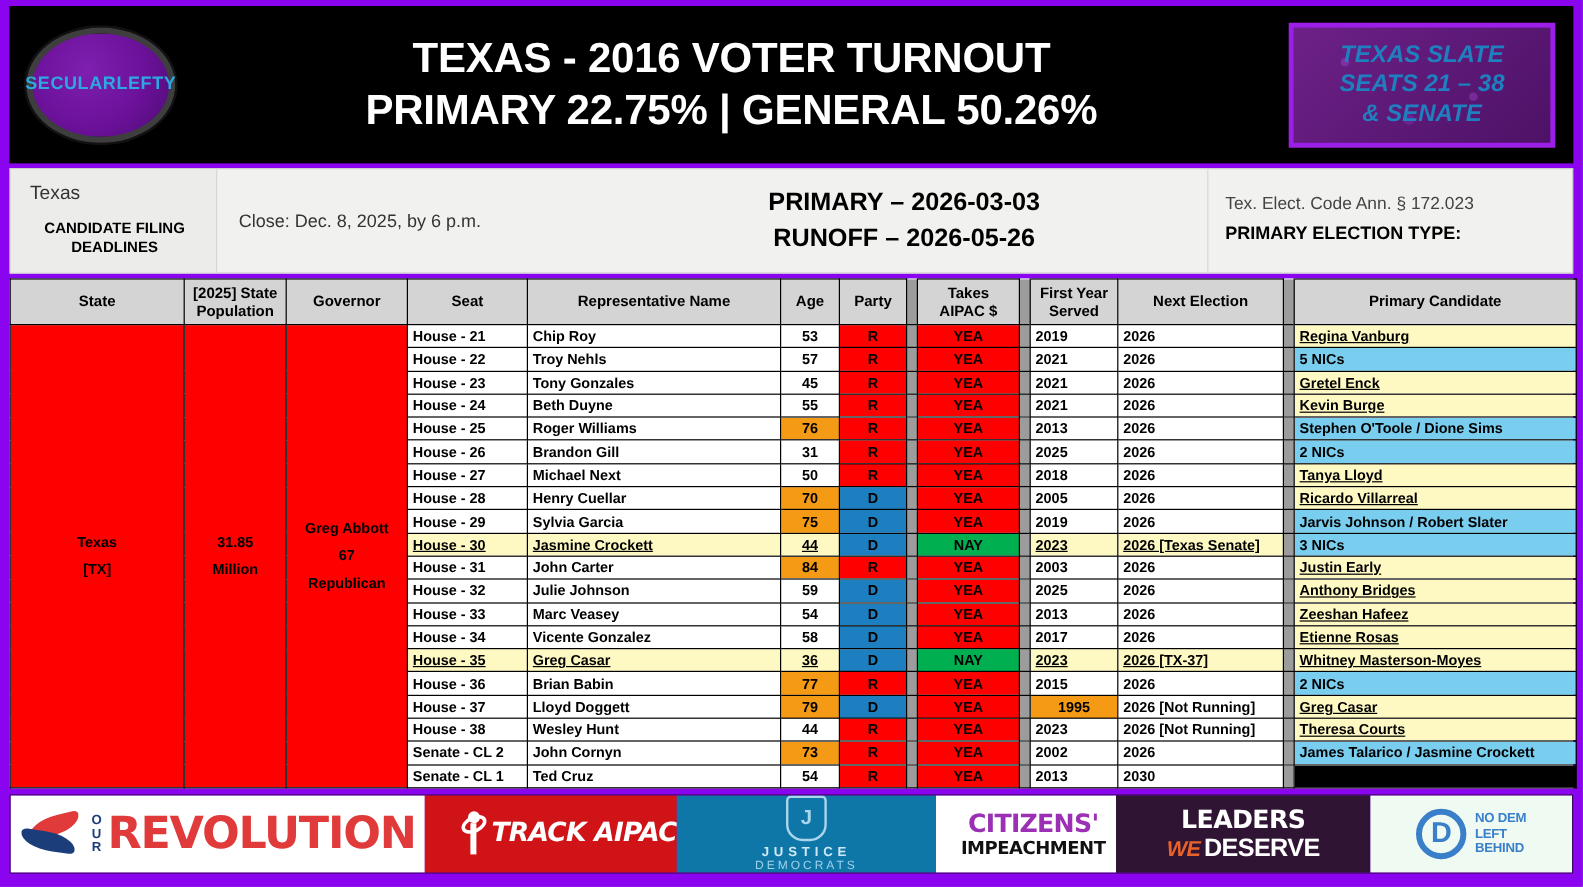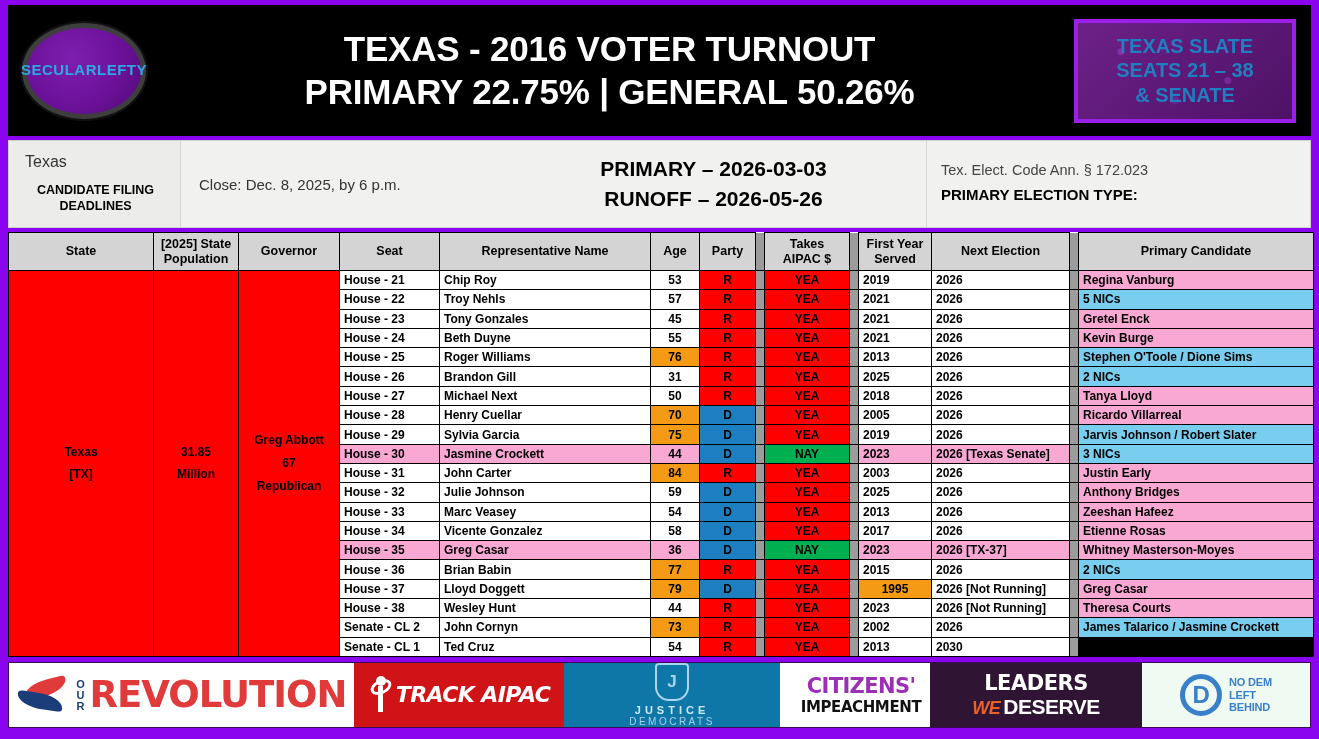--- a/index.html
+++ b/index.html
@@ -43,21 +43,21 @@
   .slate-badge{
     width:222px; height:104px;
     background:#5b1a74;
     background-image:
       radial-gradient(circle at 20% 30%, rgba(150,60,190,.55) 0 3px, transparent 4px),
       radial-gradient(circle at 70% 60%, rgba(150,60,190,.5) 0 3px, transparent 4px),
       radial-gradient(circle at 45% 80%, rgba(120,40,160,.6) 0 4px, transparent 5px),
       linear-gradient(135deg,#6d2188,#4d1266);
     border:4px solid #9b1fe8;
     display:flex; flex-direction:column; align-items:center; justify-content:center;
-    color:#1f7fbf; font-size:20px; font-weight:bold; line-height:1.22;
+    color:#1f7fbf; font-size:20px; font-weight:bold; line-height:1.22;font-style:italic;
   }
 
   
   .deadline{
     margin-top:4px; height:88px; width:100%;
     background:#f1f1ef; display:flex; align-items:stretch;
     border:1px solid #cfcfcf;
   }
   .dl-col{ display:flex; flex-direction:column; justify-content:center; }
   .dl-state{
@@ -70,21 +70,21 @@
   .dl-open{
     width:320px; padding-left:18px;
     font-size:15px; color:#333;
   }
   .dl-open .o1{ margin-bottom:24px; }
   .dl-primary{
     flex:1; align-items:center; text-align:center;
     font-size:21px; font-weight:bold; color:#000; line-height:1.45;
   }
   .dl-code{
-    width:384px; padding-left:14px;
+    width:304px; padding-left:14px;
     border-left:1px solid #d7d7d5;
   }
   .dl-code .c1{ font-size:14.5px; color:#444; margin-bottom:7px; }
   .dl-code .c2{ font-size:15px; font-weight:bold; color:#000; line-height:1.35; }
 
   
   .tablewrap{ margin-top:4px; width:100%; background:#fff; }
   table.grid{ border-collapse:collapse; width:100%; table-layout:fixed; }
   table.grid th{
     background:#d4d4d4; color:#000; font-size:12.5px; font-weight:bold;
@@ -108,21 +108,21 @@
   .c-first    { width:73px; }
   .c-next     { width:138px; }
   .c-gap3     { width:9px; background:#9c9c9c !important; border-top:none!important;border-bottom:none!important;}
   .c-cand     { width:235px; }
   td.white { background:#ffffff; }
   td.blue  { background:#1d7fc0; text-align:center; }
   td.partyR{ background:#ff0000; text-align:center; }
   td.orange{ background:#f59a14; text-align:center; }
   td.yea   { background:#ff0000; text-align:center; }
   td.nay   { background:#00b050; text-align:center; }
-  td.pink  { background:#f9a8d4; }
+  td.pink  { background:#fef9c3;text-decoration:underline; }
   td.sky   { background:#79cdee; }
   td.ctr   { text-align:center; }
   td.gap   { background:#9c9c9c; border-left:1px solid #000; border-right:1px solid #000;}
   td.statecell{
     background:#ff0000; text-align:center; vertical-align:middle;
     font-size:17px; font-weight:bold; line-height:1.9;
   }
   td.govcell{
     background:#ff0000; text-align:center; vertical-align:middle;
     font-size:12.5px; font-weight:bold; line-height:1.9;
@@ -133,21 +133,21 @@
   }
   td.footnote u{ text-decoration:underline; }
 
   
   .footer{
     margin-top:5px; height:66px; width:100%;
     display:flex; align-items:stretch; border:1px solid #3a0a55;
   }
   .fl{ display:flex; align-items:center; justify-content:center; overflow:hidden; position:relative;}
   .fl-rev{ width:345px; background:#ffffff; }
-  .fl-aipac{ width:210px; background:#d01317; }
+  .fl-aipac{ width:210px; background:#d01317;justify-content:flex-end; }
   .fl-jd{ width:216px; background:#0f76a8; }
   .fl-ci{ width:150px; background:#ffffff;padding-left:12px; }
   .fl-lwd{ width:212px; background:#2f1533; }
   .fl-ndlb{ flex:1; background:#effaf2; }
 
   .rev-txt{ display:flex; align-items:center; }
   .rev-our{
     font-size:11px; font-weight:bold; color:#1b3d7a; line-height:1;
     writing-mode:vertical-rl; text-orientation:upright; letter-spacing:-1px;
     margin-right:4px;

